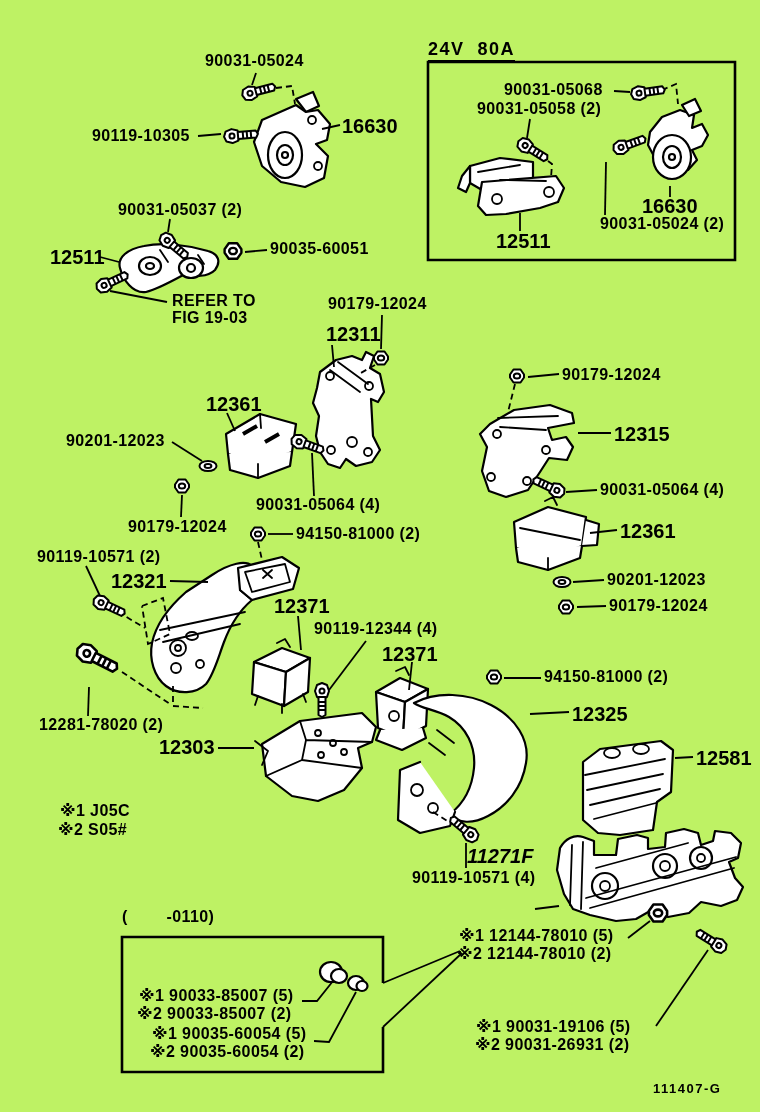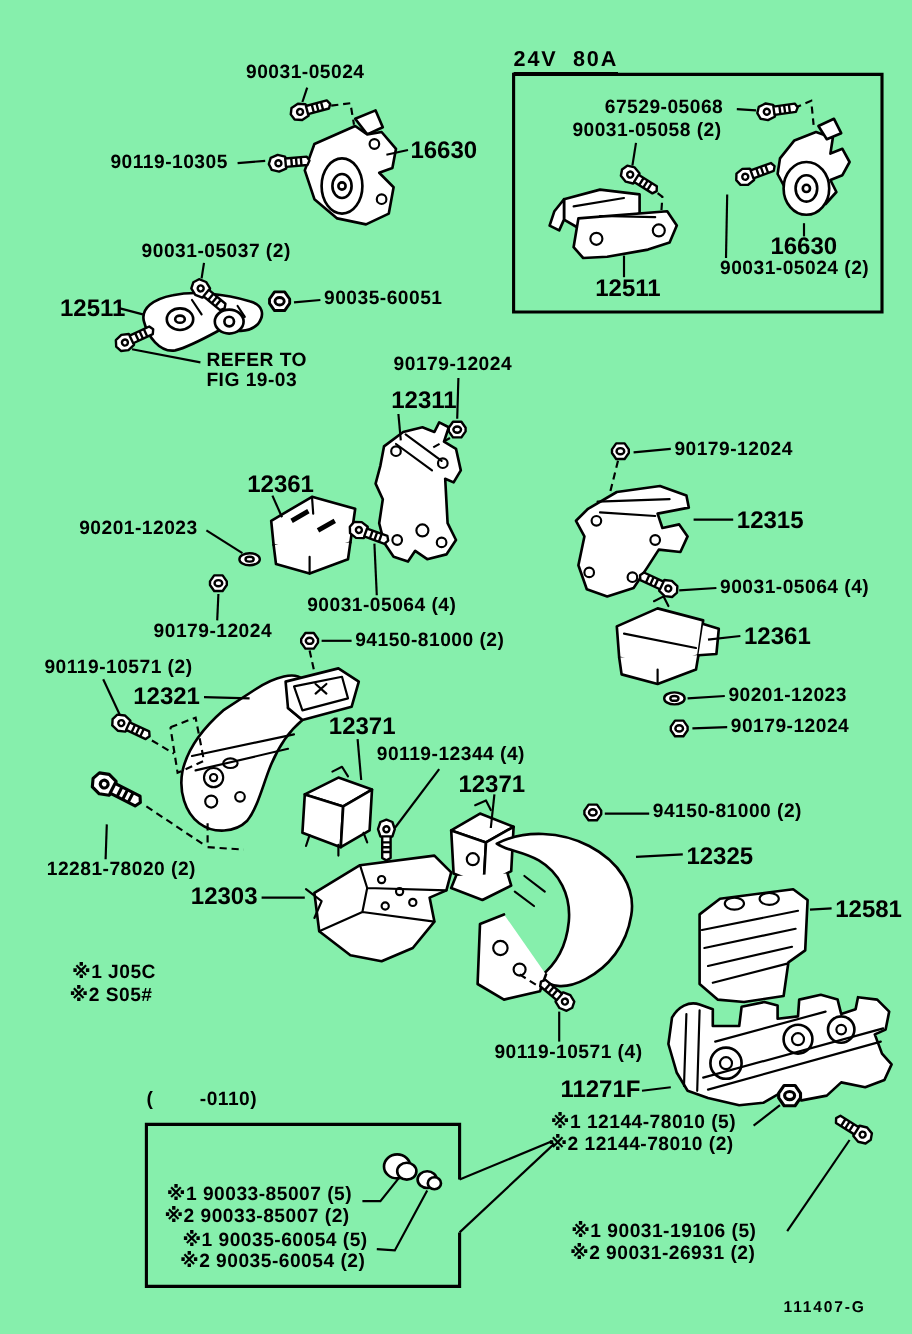--- a/index.html
+++ b/index.html
@@ -1,16 +1,16 @@
 <!DOCTYPE html>
 <html><head>
 <meta charset="utf-8">
 <style>
   html,body{margin:0;padding:0;background:#fff;}
-  #stage{position:relative;width:760px;height:1112px;background:#86efac;overflow:hidden;
+  #stage{position:relative;width:760px;height:1112px;background:#bef264;overflow:hidden;
          font-family:"Liberation Sans","DejaVu Sans",sans-serif;}
   #art{position:absolute;left:0;top:0;}
   .lbl{position:absolute;font-weight:bold;font-size:16px;line-height:1;color:#000;
        letter-spacing:.4px;white-space:pre;}
   .lg{font-size:20px;letter-spacing:0;}
   .title{font-size:18px;letter-spacing:1.5px;border-bottom:3px solid #000;padding-bottom:2px;}
   .code{font-size:13px;letter-spacing:1.5px;}
   svg .part{fill:#fff;stroke:#000;stroke-width:2.2;stroke-linejoin:round;stroke-linecap:round;}
   svg .det{fill:none;stroke:#000;stroke-width:1.8;stroke-linejoin:round;stroke-linecap:round;}
   svg .thick{fill:none;stroke:#000;stroke-width:4;}
@@ -269,21 +269,21 @@
     <use href="#nut" transform="translate(658,913) scale(1.3)"></use>
     <use href="#washer" transform="translate(208,466)"></use>
     <use href="#washer" transform="translate(562,582)"></use>
   </g>
 </svg>
 
   <span class="lbl" style="left:205px;top:53px;">90031-05024</span>
   <span class="lbl" style="left:92px;top:128px;">90119-10305</span>
   <span class="lbl lg" style="left:342px;top:116px;">16630</span>
   <span class="lbl title" style="left:428px;top:40px;">24V  80A</span>
-  <span class="lbl" style="left:504px;top:82px;">67529-05068</span>
+  <span class="lbl" style="left:504px;top:82px;">90031-05068</span>
   <span class="lbl" style="left:477px;top:101px;">90031-05058 (2)</span>
   <span class="lbl lg" style="left:642px;top:196px;">16630</span>
   <span class="lbl lg" style="left:496px;top:231px;">12511</span>
   <span class="lbl" style="left:554px;top:216px;margin-left:46px;">90031-05024 (2)</span>
   <span class="lbl" style="left:118px;top:202px;">90031-05037 (2)</span>
   <span class="lbl lg" style="left:50px;top:247px;">12511</span>
   <span class="lbl" style="left:270px;top:241px;">90035-60051</span>
   <span class="lbl" style="left:172px;top:293px;">REFER TO</span>
   <span class="lbl" style="left:172px;top:310px;">FIG 19-03</span>
   <span class="lbl" style="left:328px;top:296px;">90179-12024</span>
@@ -305,21 +305,21 @@
   <span class="lbl" style="left:314px;top:621px;">90119-12344 (4)</span>
   <span class="lbl lg" style="left:382px;top:644px;">12371</span>
   <span class="lbl" style="left:544px;top:669px;">94150-81000 (2)</span>
   <span class="lbl lg" style="left:572px;top:704px;">12325</span>
   <span class="lbl lg" style="left:696px;top:748px;">12581</span>
   <span class="lbl" style="left:39px;top:717px;">12281-78020 (2)</span>
   <span class="lbl lg" style="left:159px;top:737px;">12303</span>
   <span class="lbl" style="left:60px;top:803px;">※1 J05C</span>
   <span class="lbl" style="left:58px;top:822px;">※2 S05#</span>
   <span class="lbl" style="left:412px;top:870px;">90119-10571 (4)</span>
-  <span class="lbl lg" style="left:467px;top:898px;">11271F</span>
+  <span class="lbl lg" style="left:467px;top:846px;font-style:italic;">11271F</span>
   <span class="lbl" style="left:459px;top:928px;">※1 12144-78010 (5)</span>
   <span class="lbl" style="left:457px;top:946px;">※2 12144-78010 (2)</span>
   <span class="lbl" style="left:122px;top:909px;">(        -0110)</span>
   <span class="lbl" style="left:139px;top:988px;">※1 90033-85007 (5)</span>
   <span class="lbl" style="left:137px;top:1006px;">※2 90033-85007 (2)</span>
   <span class="lbl" style="left:152px;top:1026px;">※1 90035-60054 (5)</span>
   <span class="lbl" style="left:150px;top:1044px;">※2 90035-60054 (2)</span>
   <span class="lbl" style="left:476px;top:1019px;">※1 90031-19106 (5)</span>
   <span class="lbl" style="left:475px;top:1037px;">※2 90031-26931 (2)</span>
   <span class="lbl code" style="left:653px;top:1082px;">111407-G</span>

